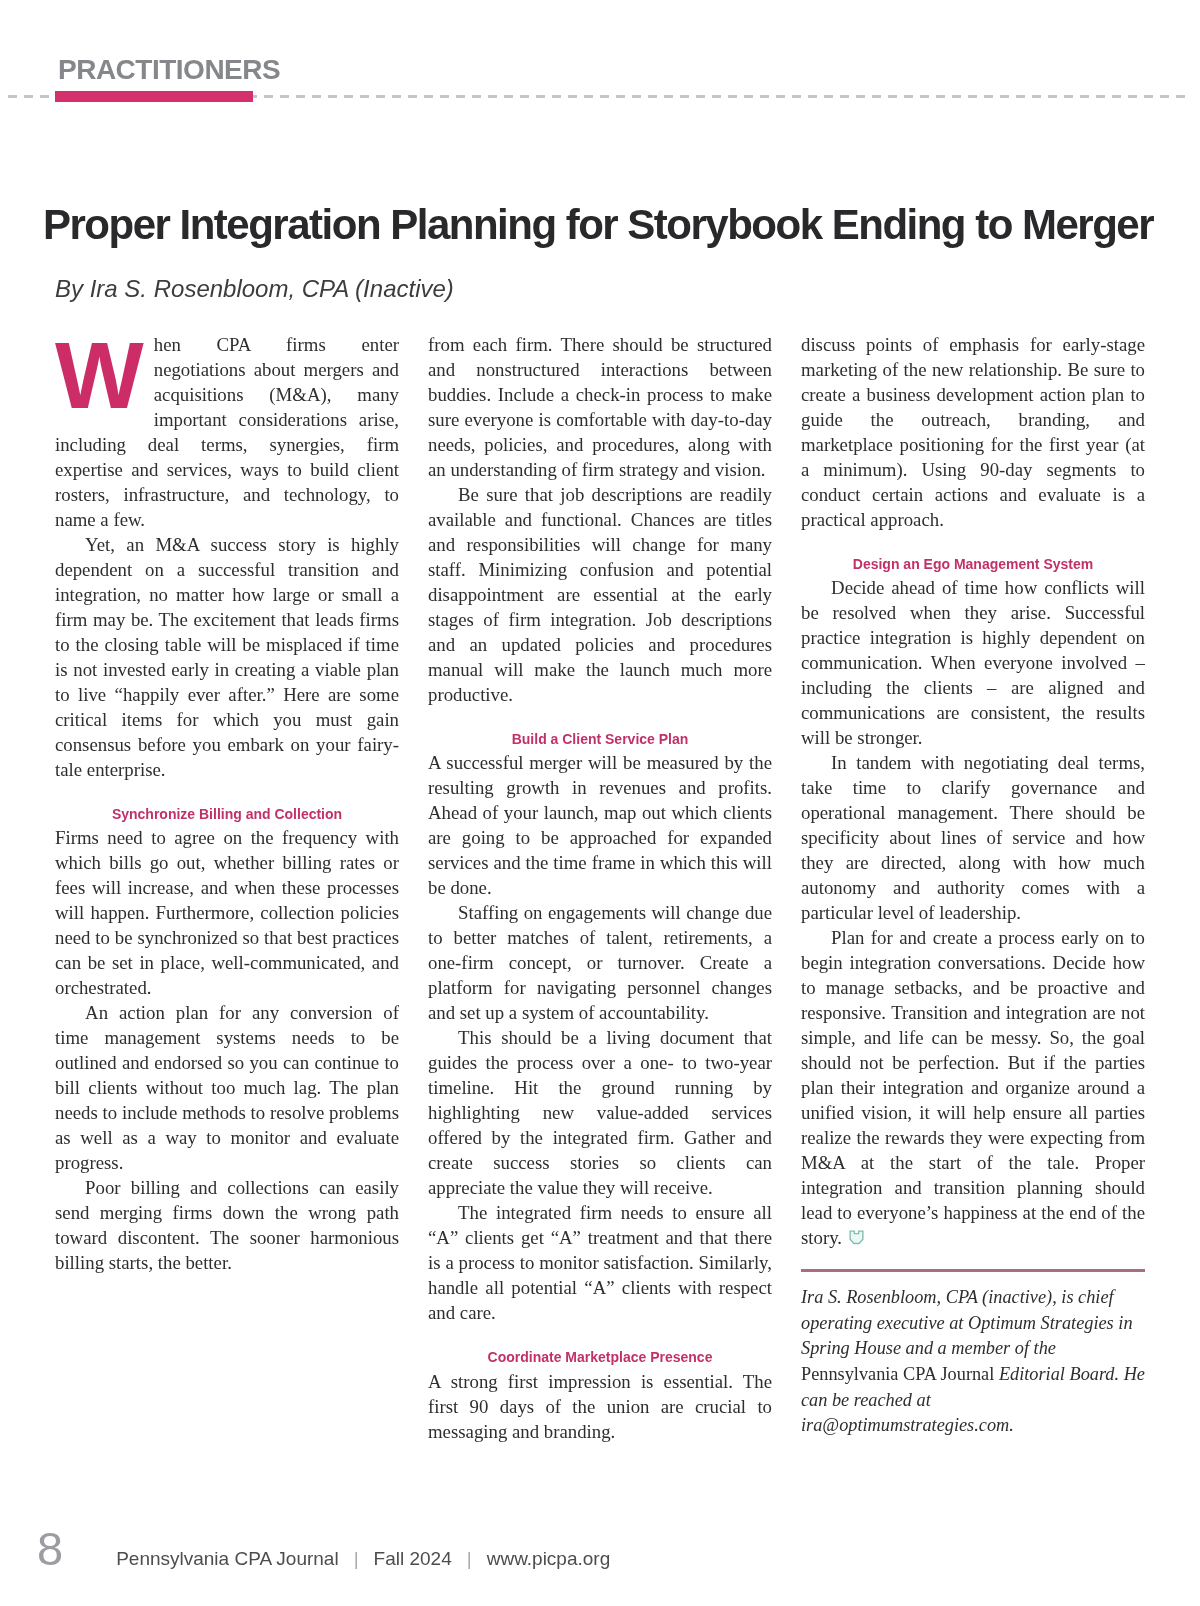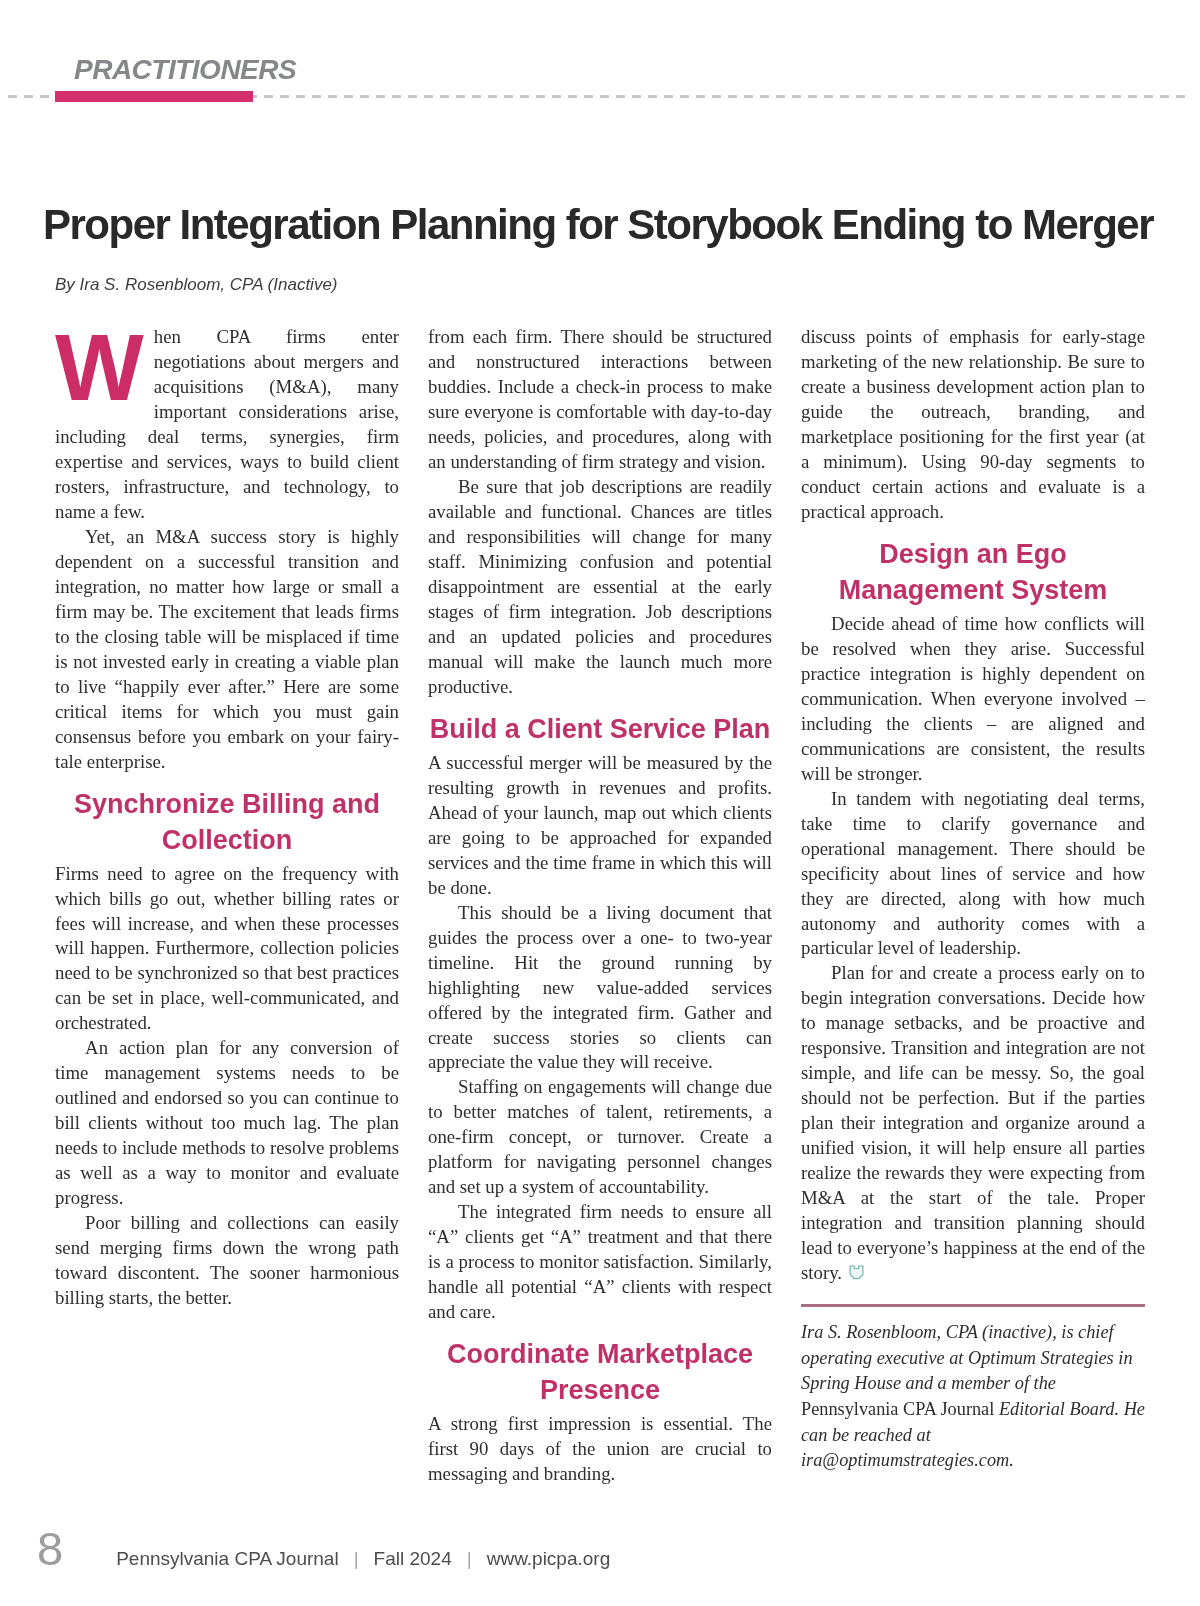--- a/index.html
+++ b/index.html
@@ -5,27 +5,26 @@
   html,body { margin:0; padding:0; background:#ffffff; }
   .page {
     position:relative;
     width:1200px; height:1606px;
     background:#ffffff;
     overflow:hidden;
     font-family:"Liberation Serif", serif;
   }
   
   .kicker {
-    margin:54px 74px 0;
+    margin:54px 58px 0;
     font-family:"Liberation Sans", sans-serif;
     font-weight:700;
     font-size:28px;
     letter-spacing:-0.5px;
     color:#85878a;
-    font-style:italic;
   }
   .rule-row { position:relative; height:12px; margin-top:5px; }
   .dashed-rule {
     position:absolute; left:8px; right:8px; top:4px; height:3px;
     background:repeating-linear-gradient(90deg,#c3c5c7 0 9px, transparent 9px 16px);
   }
   .accent-bar {
     position:absolute; left:55px; top:0; width:198px; height:11px;
     background:#d4306e;
   }
@@ -34,44 +33,44 @@
     font-family:"Liberation Sans", sans-serif;
     font-weight:700;
     font-size:42px;
     letter-spacing:-1.5px;
     color:#29292b;
   }
   .byline {
     margin:26px 55px 0;
     font-family:"Liberation Sans", sans-serif;
     font-style:italic;
-    font-size:17px;
+    font-size:24px;
     color:#3c3d3f;
   }
   
   .columns {
     display:flex; gap:29px;
     margin:30px 55px 0;
   }
   .col {
     flex:1 1 0;
     font-size:18.8px;
     line-height:1.33;
     color:#2e2e30;
     text-align:justify;
   }
   .col p { margin:0; }
   .col p.indent { text-indent:1.6em; }
   .heading {
     font-family:"Liberation Sans", sans-serif;
     font-weight:700;
-    font-size:27px;
+    font-size:14px;
     color:#c13169;
     text-align:center;
-    margin:12px 0 3px;
+    margin:22px 0 3px;
     text-indent:0;
   }
   .dropcap {
     float:left;
     font-family:"Liberation Sans", sans-serif;
     font-weight:700;
     font-size:94px;
     line-height:0.72;
     color:#cc2d66;
     margin:9px 10px 0 0;
@@ -121,22 +120,22 @@
       <p>Firms need to agree on the frequency with which bills go out, whether billing rates or fees will increase, and when these processes will happen. Furthermore, collection policies need to be synchronized so that best practices can be set in place, well-communicated, and orchestrated.</p>
       <p class="indent">An action plan for any conversion of time management systems needs to be outlined and endorsed so you can continue to bill clients without too much lag. The plan needs to include methods to resolve problems as well as a way to monitor and evaluate progress.</p>
       <p class="indent">Poor billing and collections can easily send merging firms down the wrong path toward discontent. The sooner harmonious billing starts, the better.</p>
     </div>
 
     <div class="col">
       <p>from each firm. There should be structured and nonstructured interactions between buddies. Include a check-in process to make sure everyone is comfortable with day-to-day needs, policies, and procedures, along with an understanding of firm strategy and vision.</p>
       <p class="indent">Be sure that job descriptions are readily available and functional. Chances are titles and responsibilities will change for many staff. Minimizing confusion and potential disappointment are essential at the early stages of firm integration. Job descriptions and an updated policies and procedures manual will make the launch much more productive.</p>
       <h2 class="heading">Build a Client Service Plan</h2>
       <p>A successful merger will be measured by the resulting growth in revenues and profits. Ahead of your launch, map out which clients are going to be approached for expanded services and the time frame in which this will be done.</p>
+      <p class="indent">Staffing on engagements will change due to better matches of talent, retirements, a one-firm concept, or turnover. Create a platform for navigating personnel changes and set up a system of accountability.</p>
       <p class="indent">This should be a living document that guides the process over a one- to two-year timeline. Hit the ground running by highlighting new value-added services offered by the integrated firm. Gather and create success stories so clients can appreciate the value they will receive.</p>
-      <p class="indent">Staffing on engagements will change due to better matches of talent, retirements, a one-firm concept, or turnover. Create a platform for navigating personnel changes and set up a system of accountability.</p>
       <p class="indent">The integrated firm needs to ensure all “A” clients get “A” treatment and that there is a process to monitor satisfaction. Similarly, handle all potential “A” clients with respect and care.</p>
       <h2 class="heading">Coordinate Marketplace Presence</h2>
       <p>A strong first impression is essential. The first 90 days of the union are crucial to messaging and branding.</p>
     </div>
 
     <div class="col">
       <p>discuss points of emphasis for early-stage marketing of the new relationship. Be sure to create a business development action plan to guide the outreach, branding, and marketplace positioning for the first year (at a minimum). Using 90-day segments to conduct certain actions and evaluate is a practical approach.</p>
       <h2 class="heading">Design an Ego Management System</h2>
       <p class="indent">Decide ahead of time how conflicts will be resolved when they arise. Successful practice integration is highly dependent on communication. When everyone involved – including the clients – are aligned and communications are consistent, the results will be stronger.</p>
       <p class="indent">In tandem with negotiating deal terms, take time to clarify governance and operational management. There should be specificity about lines of service and how they are directed, along with how much autonomy and authority comes with a particular level of leadership.</p>

